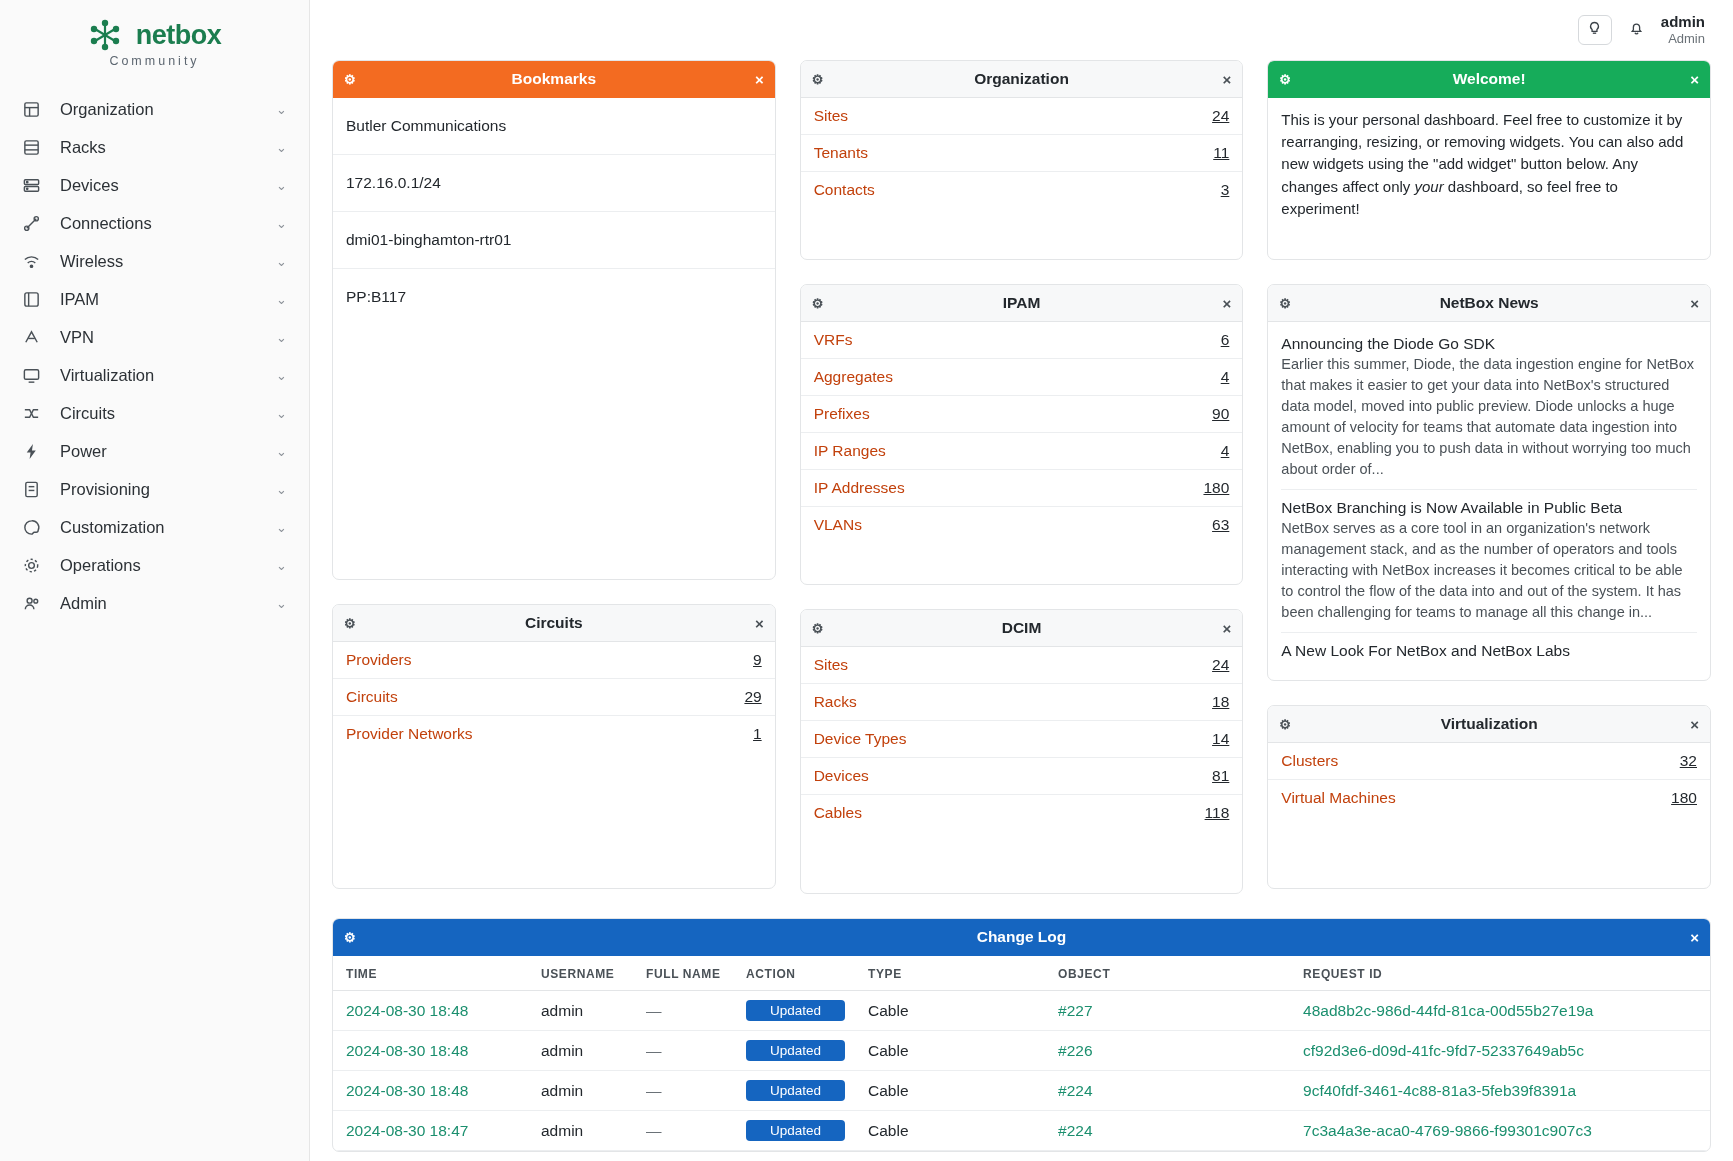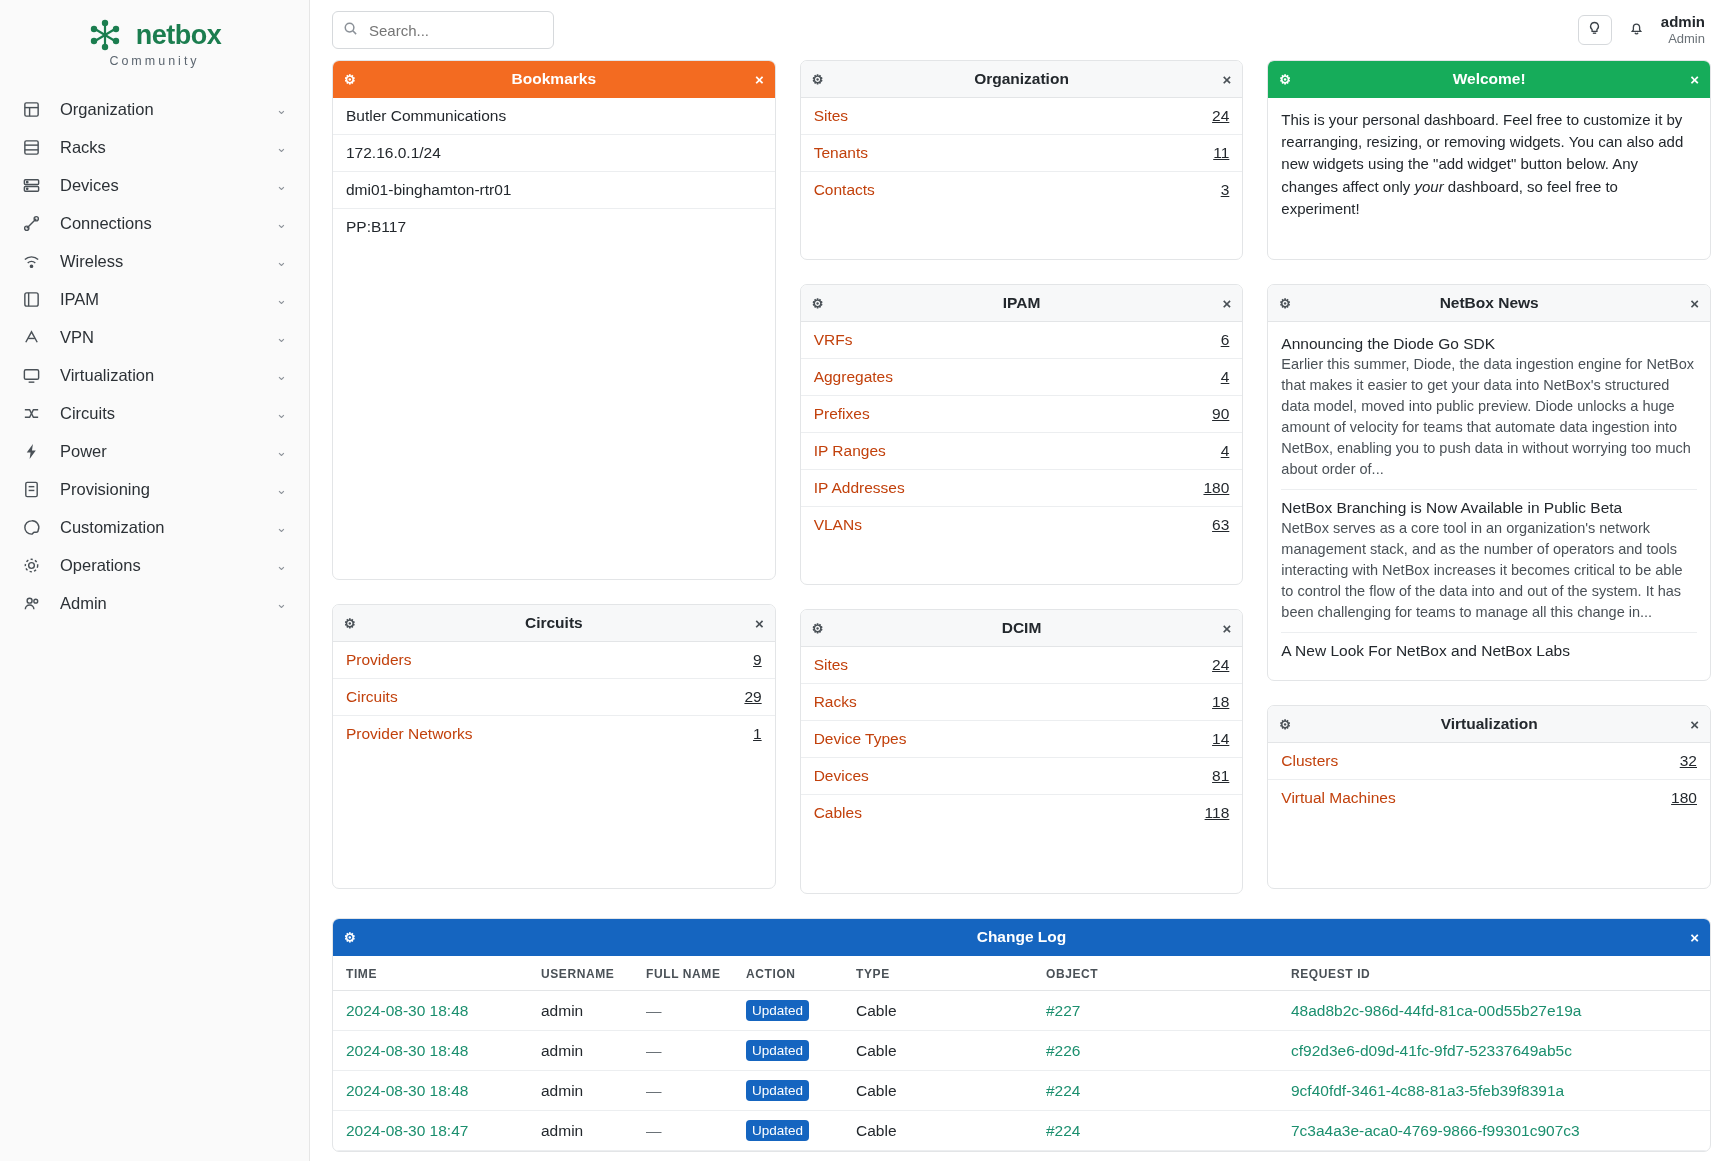--- a/index.html
+++ b/index.html
@@ -115,21 +115,21 @@
   .stat-row {
     display: flex; align-items: center; justify-content: space-between;
     padding: 9px 13px; font-size: 15.5px;
     border-bottom: 1px solid #eceef0;
   }
   .stat-row:last-child { border-bottom: none; }
   .stat-label { color: #c2410c; }
   .stat-value { color: #23282d; text-decoration: underline; }
 
   .bm-row {
-    padding: 9px 13px; font-size: 15.5px; color: #23282d;
+    padding: 19px 13px; font-size: 15.5px; color: #23282d;
     border-bottom: 1px solid #eceef0;
   }
   .bm-row:last-child { border-bottom: none; }
 
   .welcome-body {
     padding: 11px 13px 15px 13px; font-size: 15px; line-height: 1.48;
     color: #23282d;
   }
   .news-body { padding: 4px 13px 6px 13px; }
   .news-item { padding: 9px 0; border-bottom: 1px solid #eceef0; }
@@ -146,21 +146,21 @@
     padding: 11px 10px 9px 13px; border-bottom: 1px solid #e3e5e7;
   }
   tbody td {
     font-size: 15.5px; padding: 9px 10px 9px 13px;
     border-bottom: 1px solid #eceef0; color: #23282d; white-space: nowrap;
   }
   .lnk { color: #1b8f6e; text-decoration: none; }
   .lnk-blue { color: #1b8f6e; }
   .badge {
     background: #1565c0; color: #fff; font-size: 13.5px;
-    padding: 3px 6px; border-radius: 4px; display: inline-block;
+    padding: 3px 24px; border-radius: 4px; display: inline-block;
   }
   .dash-emdash { color: #6a7177; }
 
   .col-a { display: flex; flex-direction: column; gap: 24px; }
 </style>
 </head>
 <body>
 
 <div class="app">
 
@@ -346,29 +346,20 @@
         </svg>
       </span>
       <span class="nav-label">Admin</span>
       <span class="chev">⌄</span>
     </div>
   </div>
 
   <div class="main">
 
     <div class="topbar">
-      <div class="search-box">
-        <span class="search-icon">
-          <svg width="15" height="15" viewBox="0 0 16 16" fill="none" stroke="#8b9198" stroke-width="1.6">
-            <circle cx="7" cy="7" r="4.6"></circle>
-              <line x1="10.5" y1="10.5" x2="14" y2="14"></line>
-          </svg>
-        </span>
-        <input value="" placeholder="Search..." style="">
-      </div>
       <div class="topbar-right">
         <div class="icon-btn">
           <span>
             <svg width="15" height="15" viewBox="0 0 16 16" fill="none" stroke="#3b4248" stroke-width="1.4">
               <path d="M8 1.6 a4.2 4.2 0 0 0 -2.6 7.5 V11 h5.2 V9.1 A4.2 4.2 0 0 0 8 1.6z"></path>
               <line x1="6.2" y1="13" x2="9.8" y2="13"></line>
             </svg>
           </span>
         </div>
         <span class="bell">

